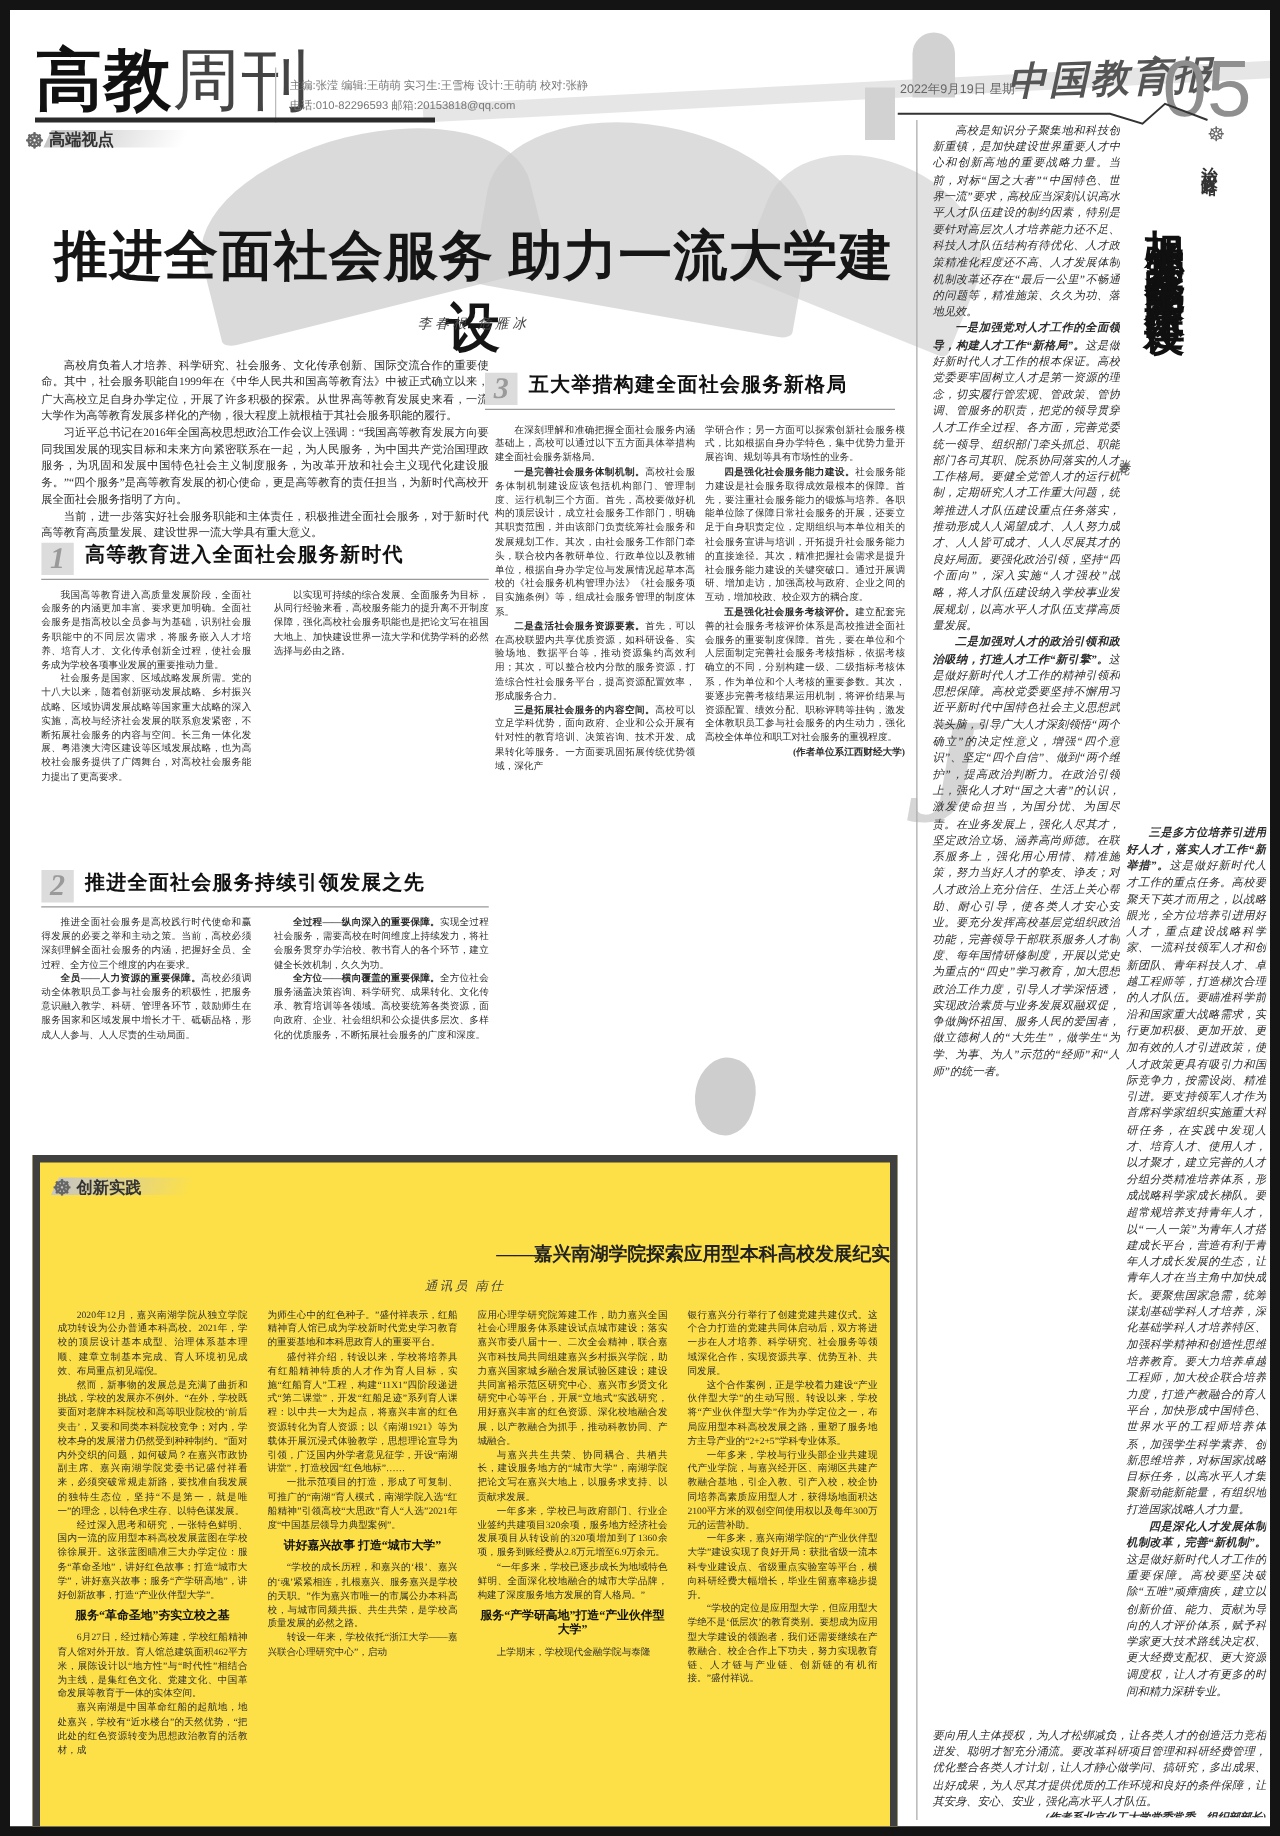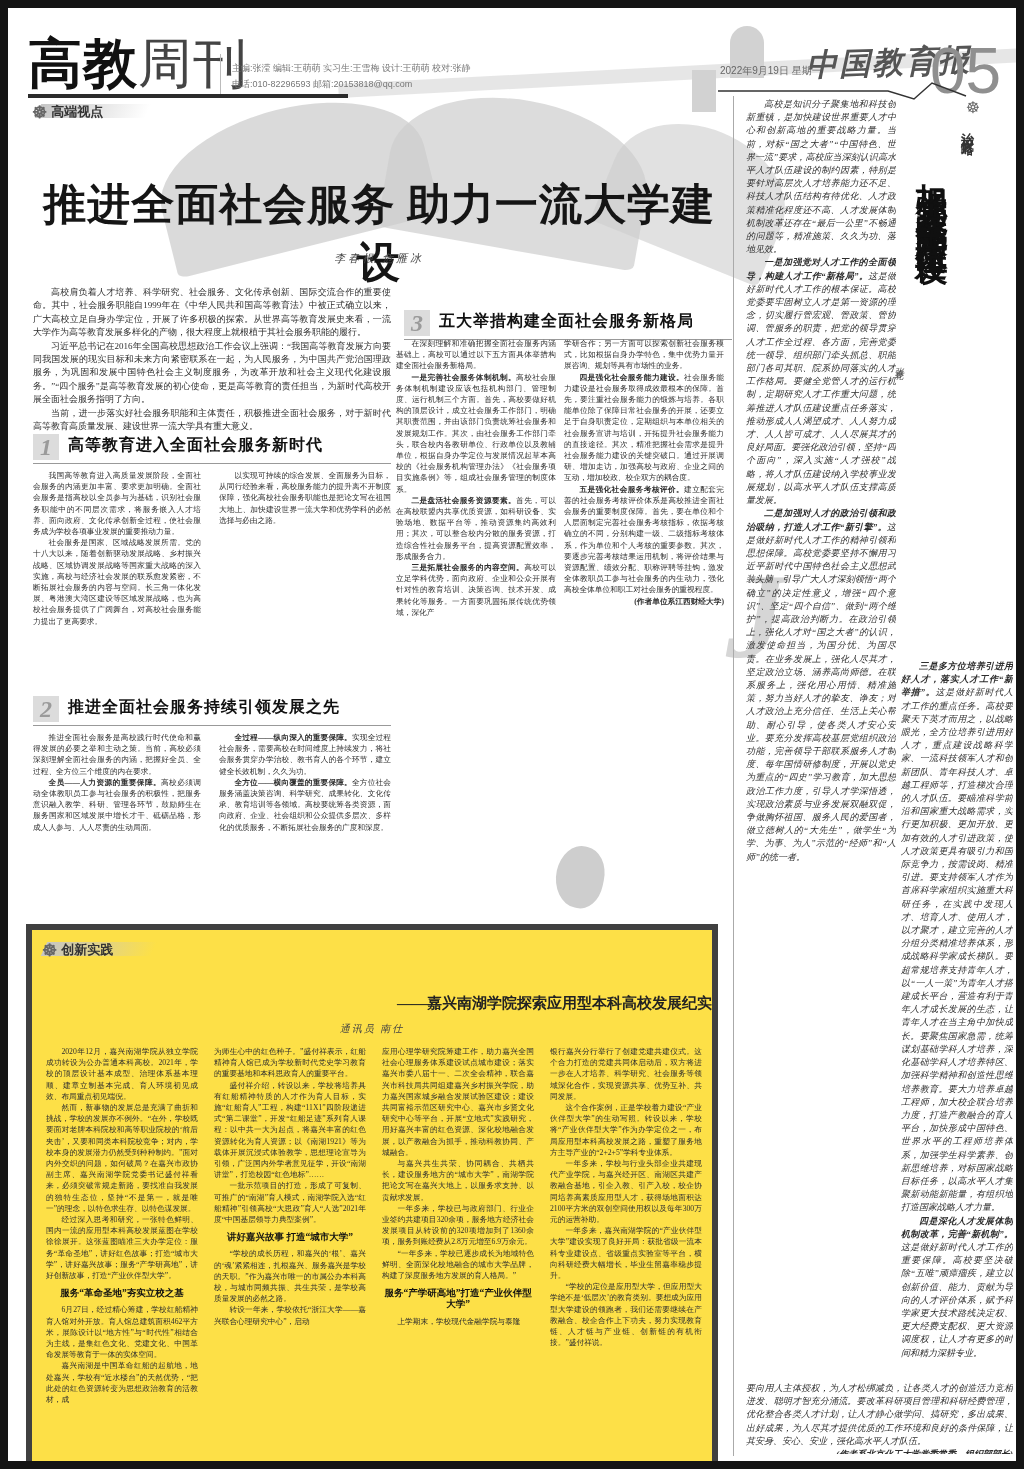--- a/index.html
+++ b/index.html
@@ -75,51 +75,51 @@
   </div>
   <div class="mast-rule"></div>
   <div class="date-line">2022年9月19日  星期一</div>
   <div class="paper-name">中国教育报</div>
   <div class="page-num">05</div>
   <svg class="date-swoosh" width="260" height="26" viewBox="0 0 260 26">
       <polyline points="0,13 170,13 196,21 214,5 248,18" fill="none" stroke="#333" stroke-width="1.5"></polyline>
     </svg>
 
   <div class="label-bar" style="left:30px;top:96px;width:110px;"></div>
-  <div class="sec-label" style="left:24px;top:94px;"><span class="compass">☸</span><span>高端视点</span></div>
+  <div class="sec-label" style="left:12px;top:94px;"><span class="compass">☸</span><span>高端视点</span></div>
 
   <div class="headline">推进全面社会服务 助力一流大学建设</div>
   <div class="byline">李春根  危雁冰</div>
 
   <div class="col intro" style="left:25px;top:278px;width:358px;height:148px;">
     <p>高校肩负着人才培养、科学研究、社会服务、文化传承创新、国际交流合作的重要使命。其中，社会服务职能自1999年在《中华人民共和国高等教育法》中被正式确立以来，广大高校立足自身办学定位，开展了许多积极的探索。从世界高等教育发展史来看，一流大学作为高等教育发展多样化的产物，很大程度上就根植于其社会服务职能的履行。</p>
     <p>习近平总书记在2016年全国高校思想政治工作会议上强调：“我国高等教育发展方向要同我国发展的现实目标和未来方向紧密联系在一起，为人民服务，为中国共产党治国理政服务，为巩固和发展中国特色社会主义制度服务，为改革开放和社会主义现代化建设服务。”“四个服务”是高等教育发展的初心使命，更是高等教育的责任担当，为新时代高校开展全面社会服务指明了方向。</p>
     <p>当前，进一步落实好社会服务职能和主体责任，积极推进全面社会服务，对于新时代高等教育高质量发展、建设世界一流大学具有重大意义。</p>
   </div>
 
   <div class="sec-head" style="left:25px;top:426px;width:358px;"><span class="sec-num">1</span><span class="sec-title">高等教育进入全面社会服务新时代</span></div>
   <div class="col body-sm" style="left:25px;top:462px;width:168px;height:222px;">
-    <p>我国高等教育进入高质量发展阶段，全面社会服务的内涵更加丰富、要求更加明确。全面社会服务是指高校以全员参与为基础，识别社会服务职能中的不同层次需求，将服务嵌入人才培养、面向政府、文化传承创新全过程，使社会服务成为学校各项事业发展的重要推动力量。</p>
+    <p>我国高等教育进入高质量发展阶段，全面社会服务的内涵更加丰富、要求更加明确。全面社会服务是指高校以全员参与为基础，识别社会服务职能中的不同层次需求，将服务嵌入人才培养、培育人才、文化传承创新全过程，使社会服务成为学校各项事业发展的重要推动力量。</p>
     <p>社会服务是国家、区域战略发展所需。党的十八大以来，随着创新驱动发展战略、乡村振兴战略、区域协调发展战略等国家重大战略的深入实施，高校与经济社会发展的联系愈发紧密，不断拓展社会服务的内容与空间。长三角一体化发展、粤港澳大湾区建设等区域发展战略，也为高校社会服务提供了广阔舞台，对高校社会服务能力提出了更高要求。</p>
   </div>
   <div class="col body-sm" style="left:211px;top:462px;width:172px;height:222px;">
     <p>以实现可持续的综合发展、全面服务为目标，从同行经验来看，高校服务能力的提升离不开制度保障，强化高校社会服务职能也是把论文写在祖国大地上、加快建设世界一流大学和优势学科的必然选择与必由之路。</p>
   </div>
 
   <div class="sec-head" style="left:25px;top:688px;width:358px;"><span class="sec-num">2</span><span class="sec-title">推进全面社会服务持续引领发展之先</span></div>
   <div class="col body-sm" style="left:25px;top:724px;width:168px;height:174px;">
     <p>推进全面社会服务是高校践行时代使命和赢得发展的必要之举和主动之策。当前，高校必须深刻理解全面社会服务的内涵，把握好全员、全过程、全方位三个维度的内在要求。</p>
     <p><b>全员——人力资源的重要保障。</b><span>高校必须调动全体教职员工参与社会服务的积极性，把服务意识融入教学、科研、管理各环节，鼓励师生在服务国家和区域发展中增长才干、砥砺品格，形成人人参与、人人尽责的生动局面。</span></p>
   </div>
   <div class="col body-sm" style="left:211px;top:724px;width:172px;height:174px;">
     <p><b>全过程——纵向深入的重要保障。</b><span>实现全过程社会服务，需要高校在时间维度上持续发力，将社会服务贯穿办学治校、教书育人的各个环节，建立健全长效机制，久久为功。</span></p>
     <p><b>全方位——横向覆盖的重要保障。</b><span>全方位社会服务涵盖决策咨询、科学研究、成果转化、文化传承、教育培训等各领域。高校要统筹各类资源，面向政府、企业、社会组织和公众提供多层次、多样化的优质服务，不断拓展社会服务的广度和深度。</span></p>
   </div>
 
-  <div class="sec-head" style="left:396px;top:290px;width:328px;margin-top:12px;"><span class="sec-num">3</span><span class="sec-title">五大举措构建全面社会服务新格局</span></div>
+  <div class="sec-head" style="left:380px;top:290px;width:328px;"><span class="sec-num">3</span><span class="sec-title">五大举措构建全面社会服务新格局</span></div>
   <div class="col body-sm" style="left:388px;top:330px;width:160px;height:566px;">
     <p>在深刻理解和准确把握全面社会服务内涵基础上，高校可以通过以下五方面具体举措构建全面社会服务新格局。</p>
     <p><b>一是完善社会服务体制机制。</b><span>高校社会服务体制机制建设应该包括机构部门、管理制度、运行机制三个方面。首先，高校要做好机构的顶层设计，成立社会服务工作部门，明确其职责范围，并由该部门负责统筹社会服务和发展规划工作。其次，由社会服务工作部门牵头，联合校内各教研单位、行政单位以及教辅单位，根据自身办学定位与发展情况起草本高校的《社会服务机构管理办法》《社会服务项目实施条例》等，组成社会服务管理的制度体系。</span></p>
     <p><b>二是盘活社会服务资源要素。</b><span>首先，可以在高校联盟内共享优质资源，如科研设备、实验场地、数据平台等，推动资源集约高效利用；其次，可以整合校内分散的服务资源，打造综合性社会服务平台，提高资源配置效率，形成服务合力。</span></p>
     <p><b>三是拓展社会服务的内容空间。</b><span>高校可以立足学科优势，面向政府、企业和公众开展有针对性的教育培训、决策咨询、技术开发、成果转化等服务。一方面要巩固拓展传统优势领域，深化产</span></p>
   </div>
   <div class="col body-sm" style="left:556px;top:330px;width:160px;height:566px;">
     <p class="noind">学研合作；另一方面可以探索创新社会服务模式，比如根据自身办学特色，集中优势力量开展咨询、规划等具有市场性的业务。</p>
     <p><b>四是强化社会服务能力建设。</b><span>社会服务能力建设是社会服务取得成效最根本的保障。首先，要注重社会服务能力的锻炼与培养。各职能单位除了保障日常社会服务的开展，还要立足于自身职责定位，定期组织与本单位相关的社会服务宣讲与培训，开拓提升社会服务能力的直接途径。其次，精准把握社会需求是提升社会服务能力建设的关键突破口。通过开展调研、增加走访，加强高校与政府、企业之间的互动，增加校政、校企双方的耦合度。</span></p>
     <p><b>五是强化社会服务考核评价。</b><span>建立配套完善的社会服务考核评价体系是高校推进全面社会服务的重要制度保障。首先，要在单位和个人层面制定完善社会服务考核指标，依据考核确立的不同，分别构建一级、二级指标考核体系，作为单位和个人考核的重要参数。其次，要逐步完善考核结果运用机制，将评价结果与资源配置、绩效分配、职称评聘等挂钩，激发全体教职员工参与社会服务的内生动力，强化高校全体单位和职工对社会服务的重视程度。</span></p>

